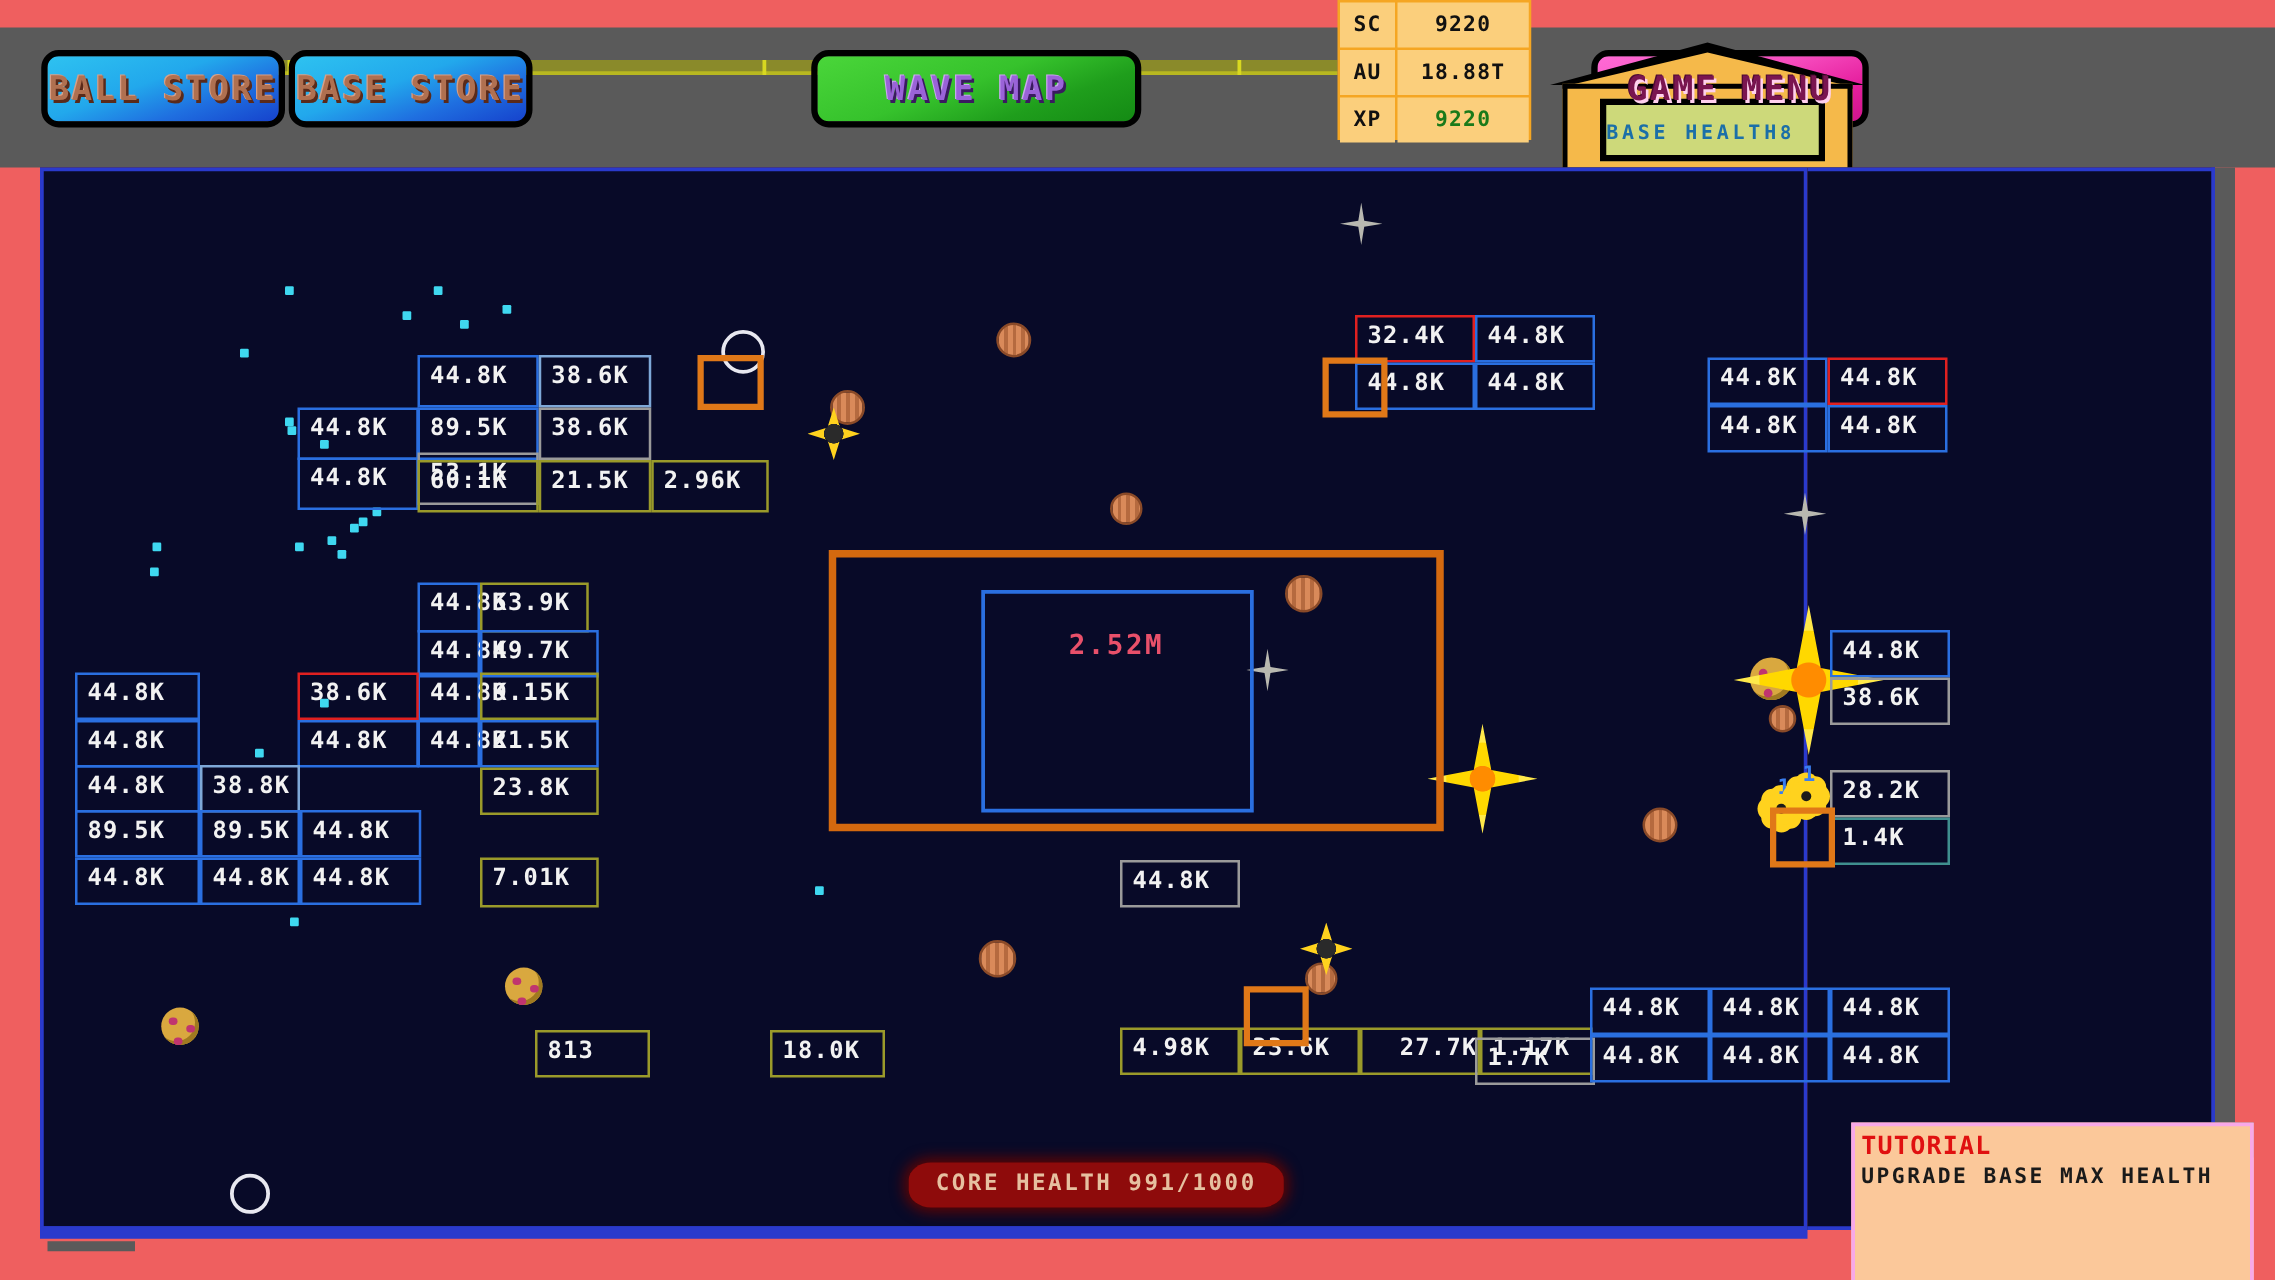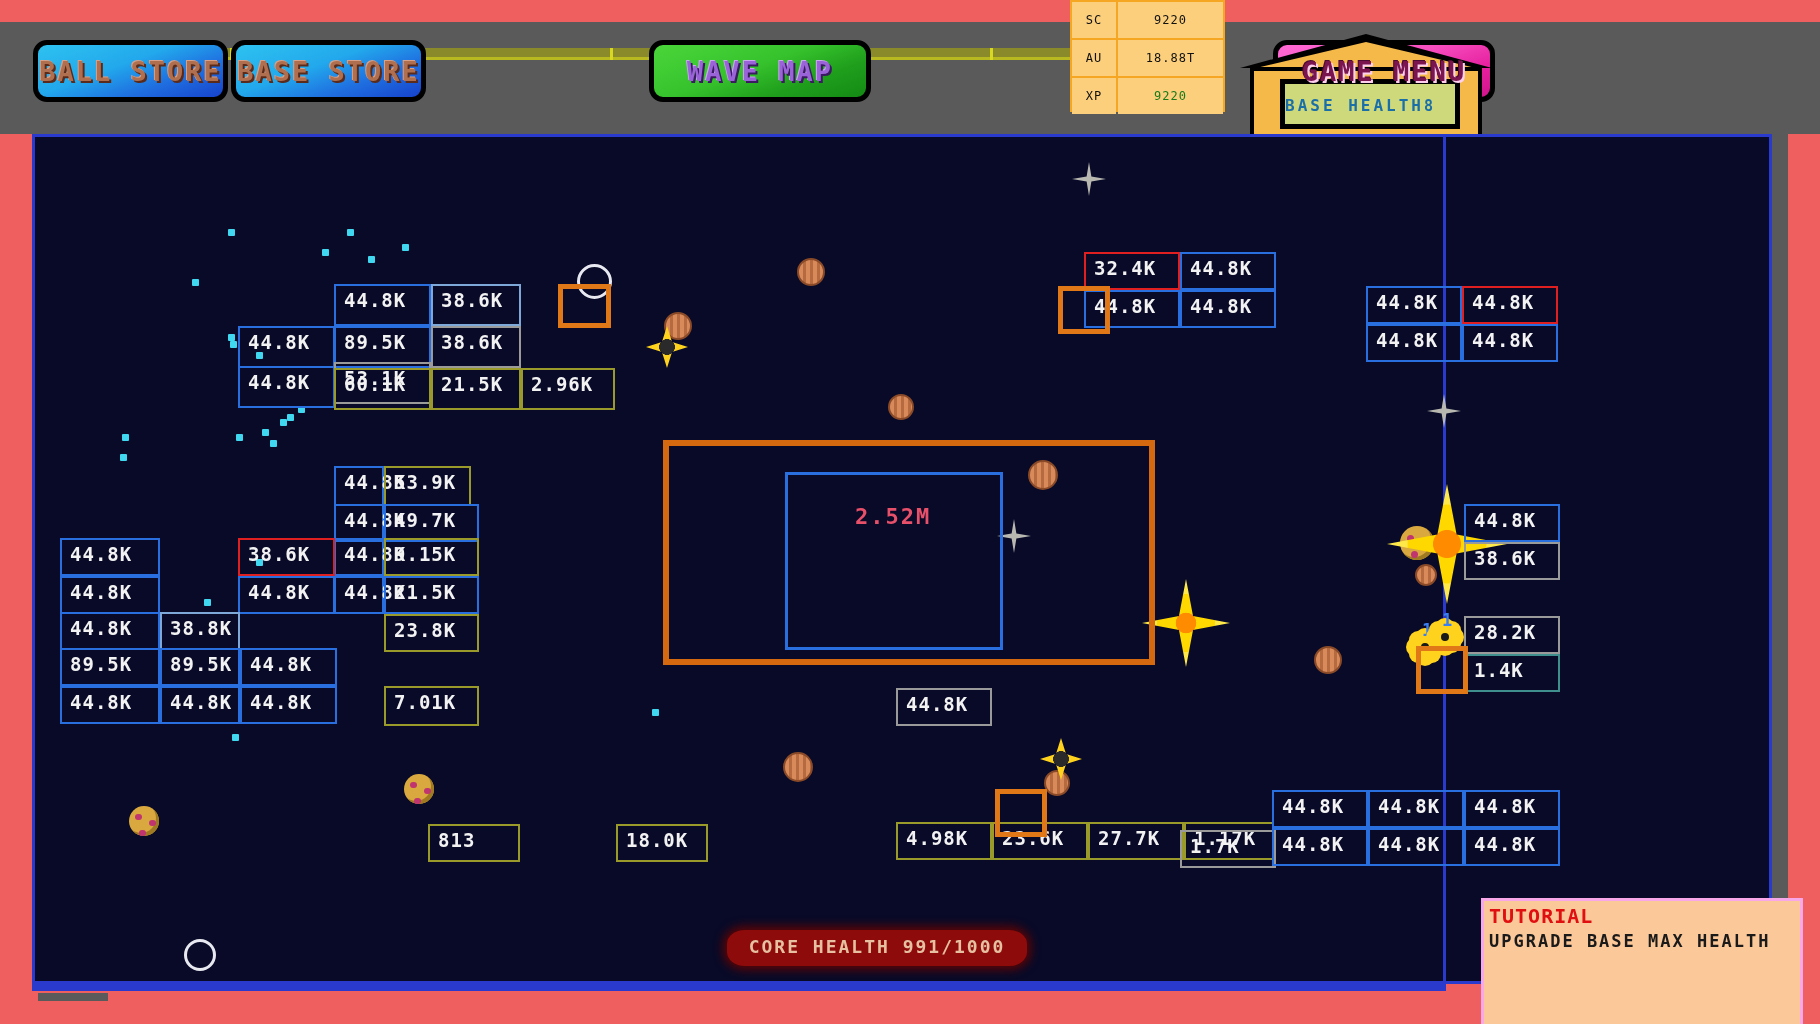--- a/index.html
+++ b/index.html
@@ -43,21 +43,21 @@
   .lbl-dkpink{ color:#7a1550; text-shadow: 2px 2px 0 #ffd0ee, -1px -1px 0 #4d0a33; }
 
   
   .res-panel {
     position:absolute; left:1070px; top:0px; width:155px; height:112px;
     background:#f5a623; padding:2px;
   }
   .res-row { display:flex; height:36px; gap:2px; margin-bottom:2px; }
   .res-key, .res-val {
     background:#fbcf7c; display:flex; align-items:center;
-    font-weight:normal; font-size:12px; letter-spacing:1px;text-align:right;
+    font-weight:bold; font-size:17px; letter-spacing:1px;text-align:right;
   }
   .res-key { width:44px; justify-content:center; color:#111; }
   .res-val { flex:1; justify-content:center; color:#111; }
   .res-val.green { color:#1a7a1a; }
 
   
   .house { position:absolute; left:1240px; top:34px; width:252px; height:100px; }
   .roof {
     position:absolute; left:0; top:0; width:0; height:0;
     border-left:126px solid transparent; border-right:126px solid transparent;
@@ -222,21 +222,21 @@
       <div class="wavebar-tick" style="left:760px"></div>
       <div class="wavebar-tick" style="left:950px"></div>
     </div>
 
     <div class="pbtn btn-blue" style="left:33px; top:18px; width:195px;">
       <span class="lbl lbl-brown">BALL STORE</span>
     </div>
     <div class="pbtn btn-blue" style="left:231px; top:18px; width:195px;">
       <span class="lbl lbl-brown">BASE STORE</span>
     </div>
-    <div class="pbtn btn-green" style="left:649px; top:18px; width:222px;">
+    <div class="pbtn btn-green" style="left:649px; top:18px; width:264px;">
       <span class="lbl lbl-purple">WAVE MAP</span>
     </div>
     <div class="pbtn btn-pink" style="left:1273px; top:18px; width:222px;">
       <span class="lbl lbl-dkpink">GAME MENU</span>
     </div>
   </div>
 
   <div class="res-panel">
     <div class="res-row">
       <div class="res-key">SC</div>
@@ -345,21 +345,21 @@
       <div class="dbox b-blue" style="left: 240px; top: 648px; width: 97px; height: 38px;">44.8K</div>
       <div class="dbox b-blue" style="left: 60px; top: 686px; width: 100px; height: 38px;">44.8K</div>
       <div class="dbox b-blue" style="left: 160px; top: 686px; width: 80px; height: 38px;">44.8K</div>
       <div class="dbox b-blue" style="left: 240px; top: 686px; width: 97px; height: 38px;">44.8K</div>
       <div class="dbox b-olive" style="left: 384px; top: 686px; width: 95px; height: 40px;">7.01K</div>
       <div class="dbox b-olive" style="left: 428px; top: 824px; width: 92px; height: 38px;">813</div>
       <div class="dbox b-olive" style="left: 616px; top: 824px; width: 92px; height: 38px;">18.0K</div>
       <div class="dbox b-gray" style="left: 896px; top: 688px; width: 96px; height: 38px;">44.8K</div>
       <div class="dbox b-olive" style="left: 896px; top: 822px; width: 96px; height: 38px;">4.98K</div>
       <div class="dbox b-olive" style="left: 992px; top: 822px; width: 96px; height: 38px;">23.6K</div>
-      <div class="dbox b-olive" style="left: 1088px; top: 822px; width: 96px; height: 38px;">27.7K</div>
+      <div class="dbox b-olive" style="left: 1088px; top: 822px; width: 96px; height: 38px; text-align: right;">27.7K</div>
       <div class="dbox b-olive" style="left: 1184px; top: 822px; width: 90px; height: 38px;">1.17K</div>
       <div class="dbox b-gray" style="left: 1180px; top: 830px; width: 96px; height: 38px;">1.7K</div>
       <div class="dbox b-red" style="left: 1084px; top: 252px; width: 96px; height: 38px;">32.4K</div>
       <div class="dbox b-blue" style="left: 1180px; top: 252px; width: 96px; height: 38px;">44.8K</div>
       <div class="dbox b-blue" style="left: 1084px; top: 290px; width: 96px; height: 38px;">44.8K</div>
       <div class="dbox b-blue" style="left: 1180px; top: 290px; width: 96px; height: 38px;">44.8K</div>
       <div class="dbox b-blue" style="left: 1366px; top: 286px; width: 96px; height: 38px;">44.8K</div>
       <div class="dbox b-red" style="left: 1462px; top: 286px; width: 96px; height: 38px;">44.8K</div>
       <div class="dbox b-blue" style="left: 1366px; top: 324px; width: 96px; height: 38px;">44.8K</div>
       <div class="dbox b-blue" style="left: 1462px; top: 324px; width: 96px; height: 38px;">44.8K</div>

